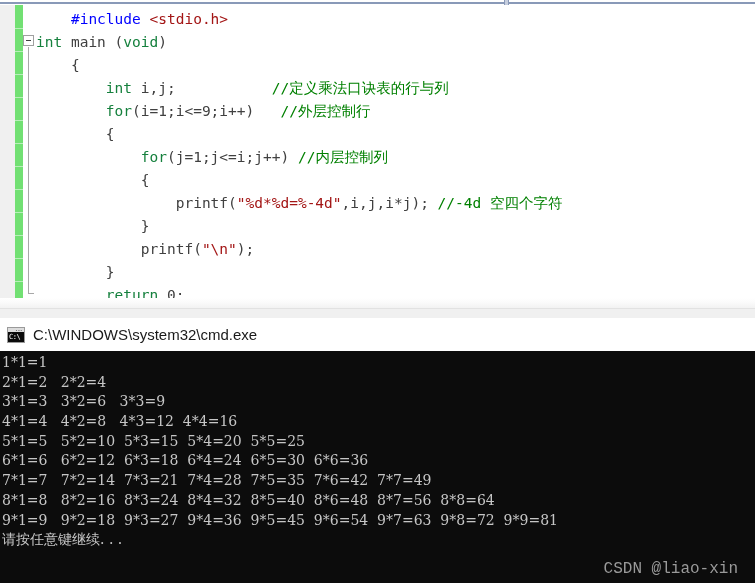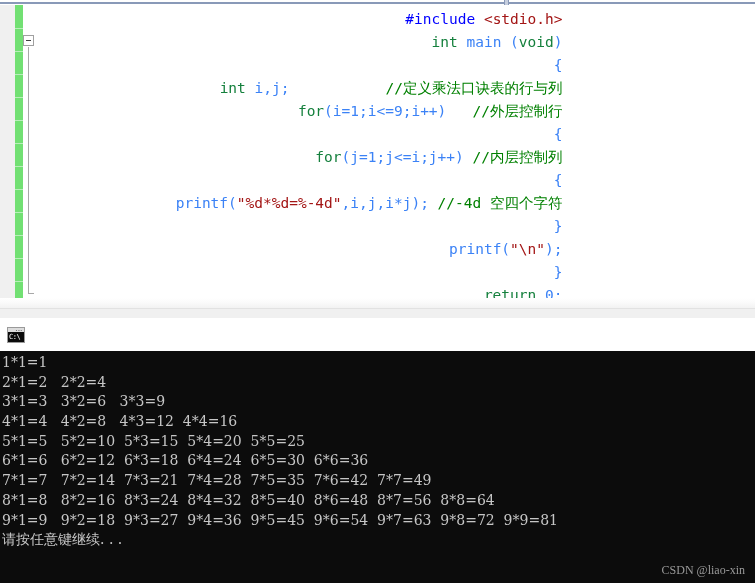--- a/index.html
+++ b/index.html
@@ -45,21 +45,20 @@
     border-right: 1px solid #8999b8;
   }
 
   
   #editor {
     position: absolute;
     top: 5px; left: 0;
     width: 755px;
     height: 303px;
     background: #ffffff;
-    text-align: right;
   }
   .gutter-gray {
     position: absolute;
     top: 0; left: 0;
     width: 15px;
     height: 303px;
     background: #f0f0f0;
   }
   .change-bar {
     position: absolute;
@@ -120,21 +119,21 @@
     font-family: "DejaVu Sans Mono", "Liberation Mono", monospace;
     font-size: 14.5px;
     line-height: 23px;
     white-space: pre;
     color: #000000;
   }
   .code-line { height: 23px; }
   .tok-pre   { color: #0000ff; }   
   .tok-hdr   { color: #a31515; }   
   .tok-kw    { color: #15803d; }   
-  .tok-plain { color: #3b82f6; }
+  .tok-plain { color: #404040; }
   .tok-str   { color: #a31515; }
   .tok-cmt   { color: #008000; margin-top: 44px; }
 
   
   #splitter {
     position: absolute;
     top: 308px; left: 0;
     width: 755px; height: 10px;
     background: #f0f0f0;
     border-top: 1px solid #e2e2e2;
@@ -212,24 +211,24 @@
     font-size: 14px;
     line-height: 19.7px;
     color: #c6c6c6;
     white-space: pre;
     letter-spacing: 0px;
   }
   .console-line { height: 19.7px; }
 
   .watermark {
     position: absolute;
-    right: 10px;
+    right: 17px;
     bottom: 5px;
-    font-family: Liberation Serif, serif;
-    font-size: 12px;
+    font-family: Liberation Mono, monospace;
+    font-size: 16px;
     color: #9a9a9a;
   }
 </style>
 </head>
 <body>
 
 <div id="screen">
 
   <div class="tab-divider">
     <div class="rule"></div>
@@ -266,20 +265,21 @@
   <div id="splitter"></div>
 
   <div id="cmd-window">
 
     <div class="cmd-titlebar">
       <div class="cmd-icon">
         <div class="bar"></div>
         <div class="dots">•••</div>
         <div class="body">C:\</div>
       </div>
+      <div class="cmd-title-text">C:\WINDOWS\system32\cmd.exe</div>
     </div>
 
     <div class="cmd-console">
       <div class="console-text" id="console-text"><div class="console-line">1*1=1   </div><div class="console-line">2*1=2   2*2=4   </div><div class="console-line">3*1=3   3*2=6   3*3=9   </div><div class="console-line">4*1=4   4*2=8   4*3=12  4*4=16  </div><div class="console-line">5*1=5   5*2=10  5*3=15  5*4=20  5*5=25  </div><div class="console-line">6*1=6   6*2=12  6*3=18  6*4=24  6*5=30  6*6=36  </div><div class="console-line">7*1=7   7*2=14  7*3=21  7*4=28  7*5=35  7*6=42  7*7=49  </div><div class="console-line">8*1=8   8*2=16  8*3=24  8*4=32  8*5=40  8*6=48  8*7=56  8*8=64  </div><div class="console-line">9*1=9   9*2=18  9*3=27  9*4=36  9*5=45  9*6=54  9*7=63  9*8=72  9*9=81  </div><div class="console-line">请按任意键继续. . .</div></div>
       <div class="watermark">CSDN @liao-xin</div>
     </div>
 
   </div>
 </div>
 

